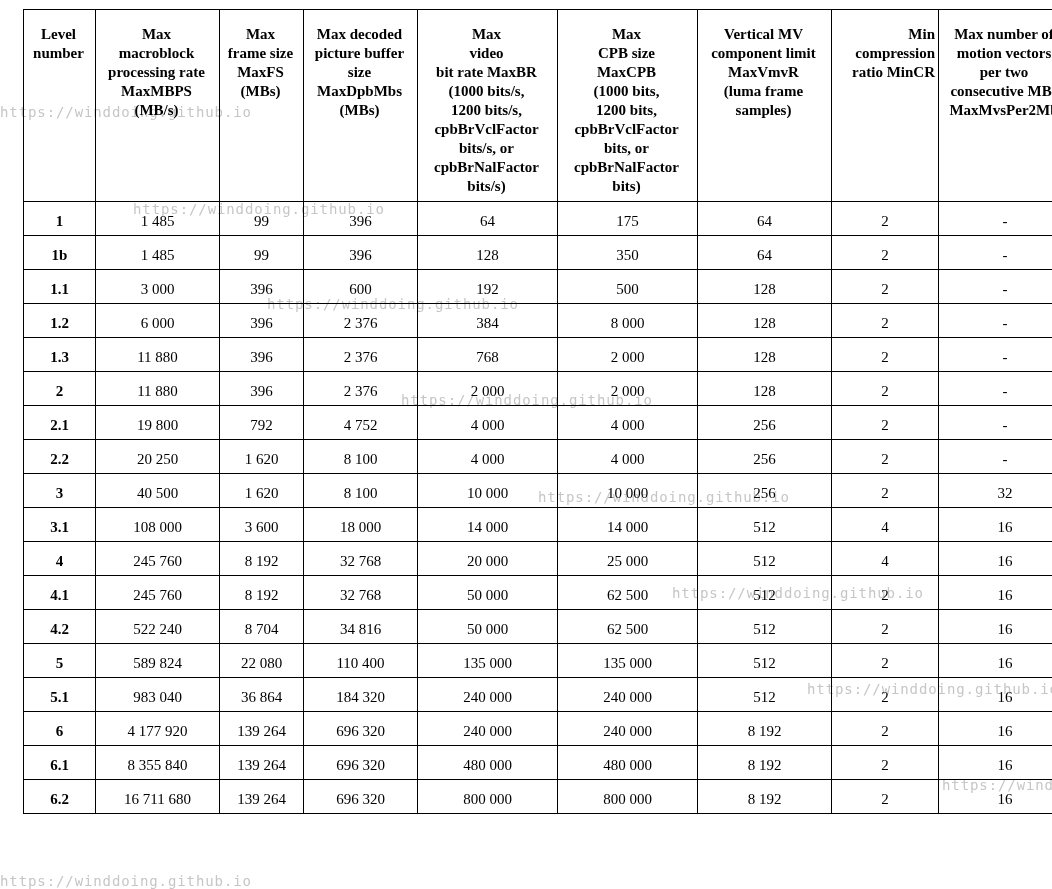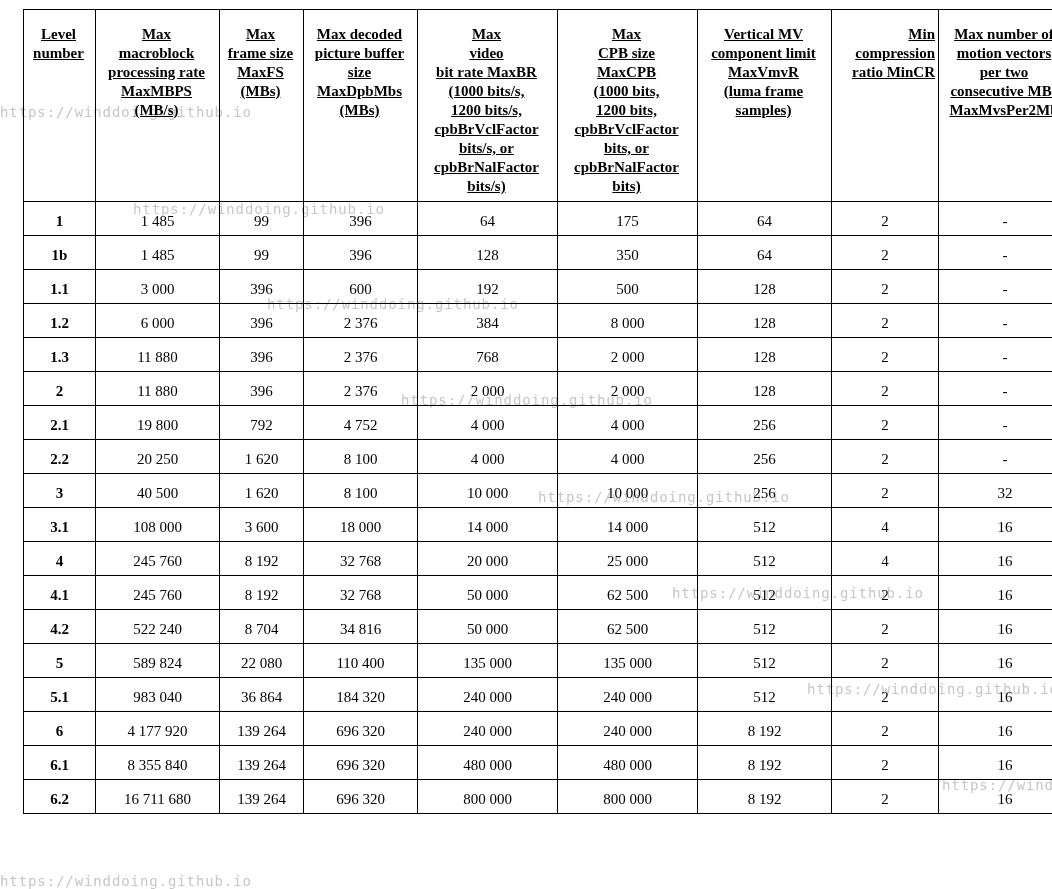--- a/index.html
+++ b/index.html
@@ -35,21 +35,20 @@
   }
   table.limits th {
     font-family: "Liberation Serif", "DejaVu Serif", serif;
     font-weight: bold;
     font-size: 15px;
     line-height: 19px;
     text-align: center;
     vertical-align: top;
     padding: 15px 3px 0 1px;
     white-space: pre-line;
-    text-decoration: underline;
   }
   table.limits tbody tr {
     height: 34px;
   }
   table.limits td {
     font-size: 15px;
     text-align: center;
     vertical-align: middle;
     padding: 5px 0 0 0;
     white-space: nowrap;

